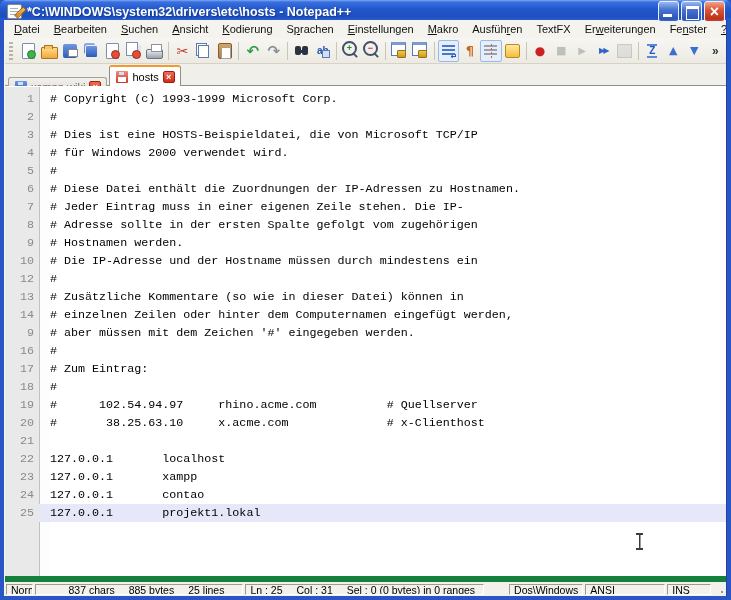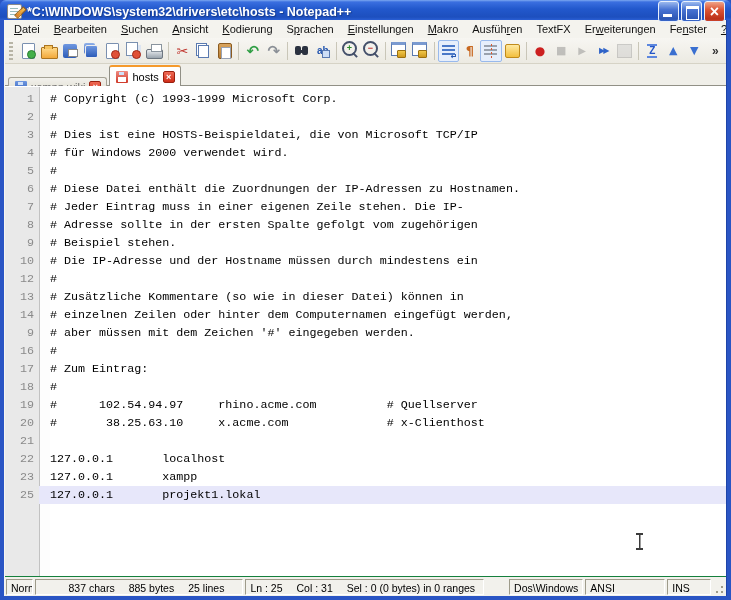--- a/index.html
+++ b/index.html
@@ -101,21 +101,21 @@
   .line{ display:flex; height:18px; line-height:18px; font-size:11.7px; }
   .ln{ width:34px; text-align:right; padding-right:5px; color:#8a8a8a; flex:none; }
   .fm{ width:11px; flex:none; }
   .code{ flex:1; white-space:pre; color:#000; }
   .line.current .fm,.line.current .code{ background:#e7e7fa; }
   .ibeam{ position:absolute; left:630px; top:446px; width:9px; height:17px; }
   .ibeam::before{ content:""; position:absolute; left:4px; top:1px; width:1px; height:15px; background:#3c3c3c; box-shadow:.5px 0 0 #3c3c3c; }
   .ibeam::after{ content:""; position:absolute; left:1px; right:1px; top:0; bottom:0; border-top:2px solid #3c3c3c; border-bottom:2px solid #3c3c3c; }
 
   
-  .statusbar{ height:20px; background:#f2f1ec; display:flex; align-items:stretch; gap:2px; padding:2px 1px 1px 1px; border-top:1px solid #15803d; font-size:10.5px; color:#000; }
+  .statusbar{ height:20px; background:#f2f1ec; display:flex; align-items:stretch; gap:2px; padding:2px 1px 1px 1px; border-top:6px solid #15803d; font-size:10.5px; color:#000; }
   .seg{ border:1px solid; border-color:#9e9b8a #fff #fff #9e9b8a; padding:1px 4px 0 4px; white-space:nowrap; overflow:hidden; display:flex; align-items:center; }
   .seg span{ margin-right:14px; }
   .seg-doctype{ width:28px; }
   .seg-stats{ width:220px;justify-content:flex-end; }
   .seg-pos{ width:252px; }
   .seg-eol{ width:78px;margin-left:23px; }
   .seg-enc{ width:84px; }
   .seg-ins{ width:46px; }
   .grip{ width:12px; border:none; background:
     radial-gradient(circle at 9px 13px,#9e9b8a 1.2px,transparent 1.5px),
@@ -252,21 +252,21 @@
             <span class="code" data-name="line-text"># Jeder Eintrag muss in einer eigenen Zeile stehen. Die IP-</span>
           </div>
           <div class="line" data-name="editor-line-8">
             <span class="ln" data-name="line-number">8</span>
             <span class="fm" data-name="fold-margin"></span>
             <span class="code" data-name="line-text"># Adresse sollte in der ersten Spalte gefolgt vom zugehörigen</span>
           </div>
           <div class="line" data-name="editor-line-9">
             <span class="ln" data-name="line-number">9</span>
             <span class="fm" data-name="fold-margin"></span>
-            <span class="code" data-name="line-text"># Beispiel stehen.</span>
+            <span class="code" data-name="line-text"># Hostnamen werden.</span>
           </div>
           <div class="line" data-name="editor-line-10">
             <span class="ln" data-name="line-number">10</span>
             <span class="fm" data-name="fold-margin"></span>
             <span class="code" data-name="line-text"># Die IP-Adresse und der Hostname müssen durch mindestens ein</span>
           </div>
           <div class="line" data-name="editor-line-12">
             <span class="ln" data-name="line-number">12</span>
             <span class="fm" data-name="fold-margin"></span>
             <span class="code" data-name="line-text">#</span>
@@ -318,20 +318,25 @@
           </div>
           <div class="line" data-name="editor-line-22">
             <span class="ln" data-name="line-number">22</span>
             <span class="fm" data-name="fold-margin"></span>
             <span class="code" data-name="line-text">127.0.0.1       localhost</span>
           </div>
           <div class="line" data-name="editor-line-23">
             <span class="ln" data-name="line-number">23</span>
             <span class="fm" data-name="fold-margin"></span>
             <span class="code" data-name="line-text">127.0.0.1       xampp</span>
+          </div>
+          <div class="line" data-name="editor-line-24">
+            <span class="ln" data-name="line-number">24</span>
+            <span class="fm" data-name="fold-margin"></span>
+            <span class="code" data-name="line-text">127.0.0.1       contao</span>
           </div>
           <div class="line current" data-name="editor-line-25">
             <span class="ln" data-name="line-number">25</span>
             <span class="fm" data-name="fold-margin"></span>
             <span class="code" data-name="line-text">127.0.0.1       projekt1.lokal</span>
           </div>
         </div>
       <div class="ibeam" data-name="text-cursor-icon"></div>
     </div>
 

